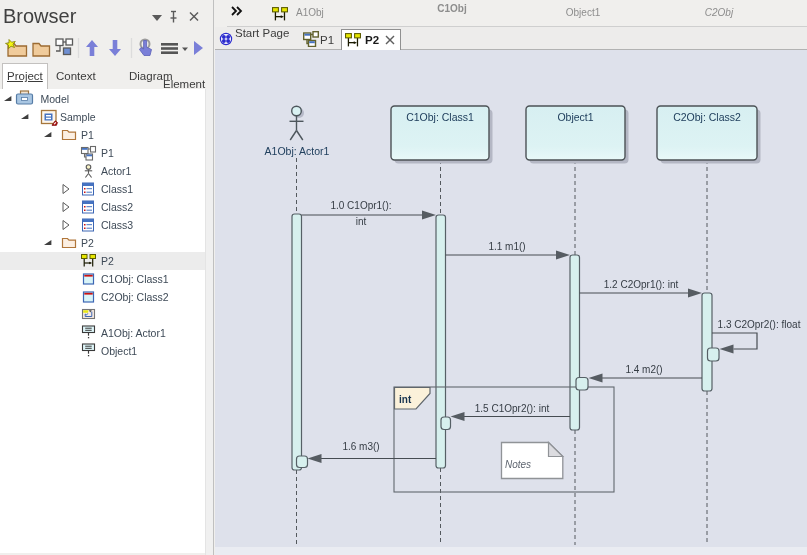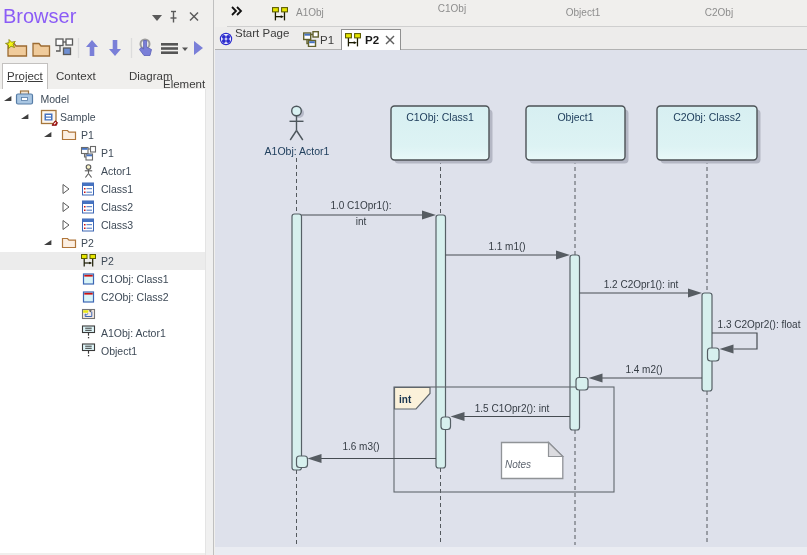--- a/index.html
+++ b/index.html
@@ -1,20 +1,20 @@
 <!DOCTYPE html>
 <html><head>
 <meta charset="utf-8">
 <style>
   html,body{margin:0;padding:0;width:807px;height:555px;overflow:hidden;
     font-family:"Liberation Sans",sans-serif;background:#f0efed;}
   *{box-sizing:border-box;}
   .abs{position:absolute;}
   #panel{position:absolute;left:0;top:0;width:214px;height:555px;background:#f0efed;}
-  #ptitle{position:absolute;left:3px;top:5px;font-size:20px;color:#8b5cf6;}
+  #ptitle{position:absolute;left:3px;top:5px;font-size:20px;color:#404040;}
   #ptabs{position:absolute;left:0;top:62px;width:196px;height:27px;font-size:11.5px;color:#3b3b3b;}
   #tree{position:absolute;left:0;top:89px;width:205px;height:464px;background:#ffffff;}
   #tscroll{position:absolute;left:205px;top:89px;width:8px;height:466px;background:#f0f0f0;border-left:1px solid #e4e4e4;}
   #divider{position:absolute;left:213px;top:0;width:1px;height:555px;background:#dadada;border-right:1px solid #c0c0c0;}
   #right{position:absolute;left:215px;top:0;width:592px;height:555px;}
   #tstrip{position:absolute;left:0;top:0;width:592px;height:27px;background:#f0efed;border-bottom:1px solid #cfcfcf;margin-left:12px;}
   #tabbar{position:absolute;left:0;top:27px;width:592px;height:23px;background:#edeceb;border-bottom:1px solid #b2b2b2;}
   #diag{position:absolute;left:0;top:50px;width:592px;height:505px;background:#dee1eb;}
   .gray{color:#8d8d8d;}
 </style>
@@ -211,23 +211,23 @@
     <svg class="abs" style="left:4px;top:6px" width="12" height="12" viewBox="0 0 12 12">
       <g fill="none" stroke="#111111" stroke-width="1.8">
         <path d="M1,1 L5,5 L1,9"></path>
           <path d="M6,1 L10,5 L6,9"></path>
       </g>
     </svg>
     <svg class="abs" style="left:45px;top:7px" width="16" height="14" viewBox="0 0 15 13">
         <use href="#gSeq"></use>
       </svg>
     <div class="abs gray" style="left:69px;top:7px;font-size:10px;">A1Obj</div>
-    <div class="abs gray" style="left:209px;top:3px;width:32px;text-align:center;font-size:10px;">C1Obj</div>
+    <div class="abs gray" style="left:209px;top:3px;width:32px;text-align:center;font-size:10px;font-weight:bold;">C1Obj</div>
     <div class="abs gray" style="left:336px;top:7px;width:40px;text-align:center;font-size:10px;">Object1</div>
-    <div class="abs gray" style="left:476px;top:7px;width:32px;text-align:center;font-size:10px;">C2Obj</div>
+    <div class="abs gray" style="left:476px;top:7px;width:32px;text-align:center;font-size:10px;font-style:italic;">C2Obj</div>
   </div>
   <div id="tabbar">
     <svg class="abs" style="left:4px;top:5px" width="14" height="14" viewBox="0 0 14 14">
       <circle cx="7" cy="7" r="6.2" fill="#2a2ace"></circle>
       <circle cx="7" cy="7" r="5" fill="#ffffff"></circle>
       <g fill="#2a2ace">
         <circle cx="4.9" cy="4.9" r="2"></circle>
           <circle cx="9.1" cy="4.9" r="2"></circle>
         <circle cx="4.9" cy="9.1" r="2"></circle>
           <circle cx="9.1" cy="9.1" r="2"></circle>

